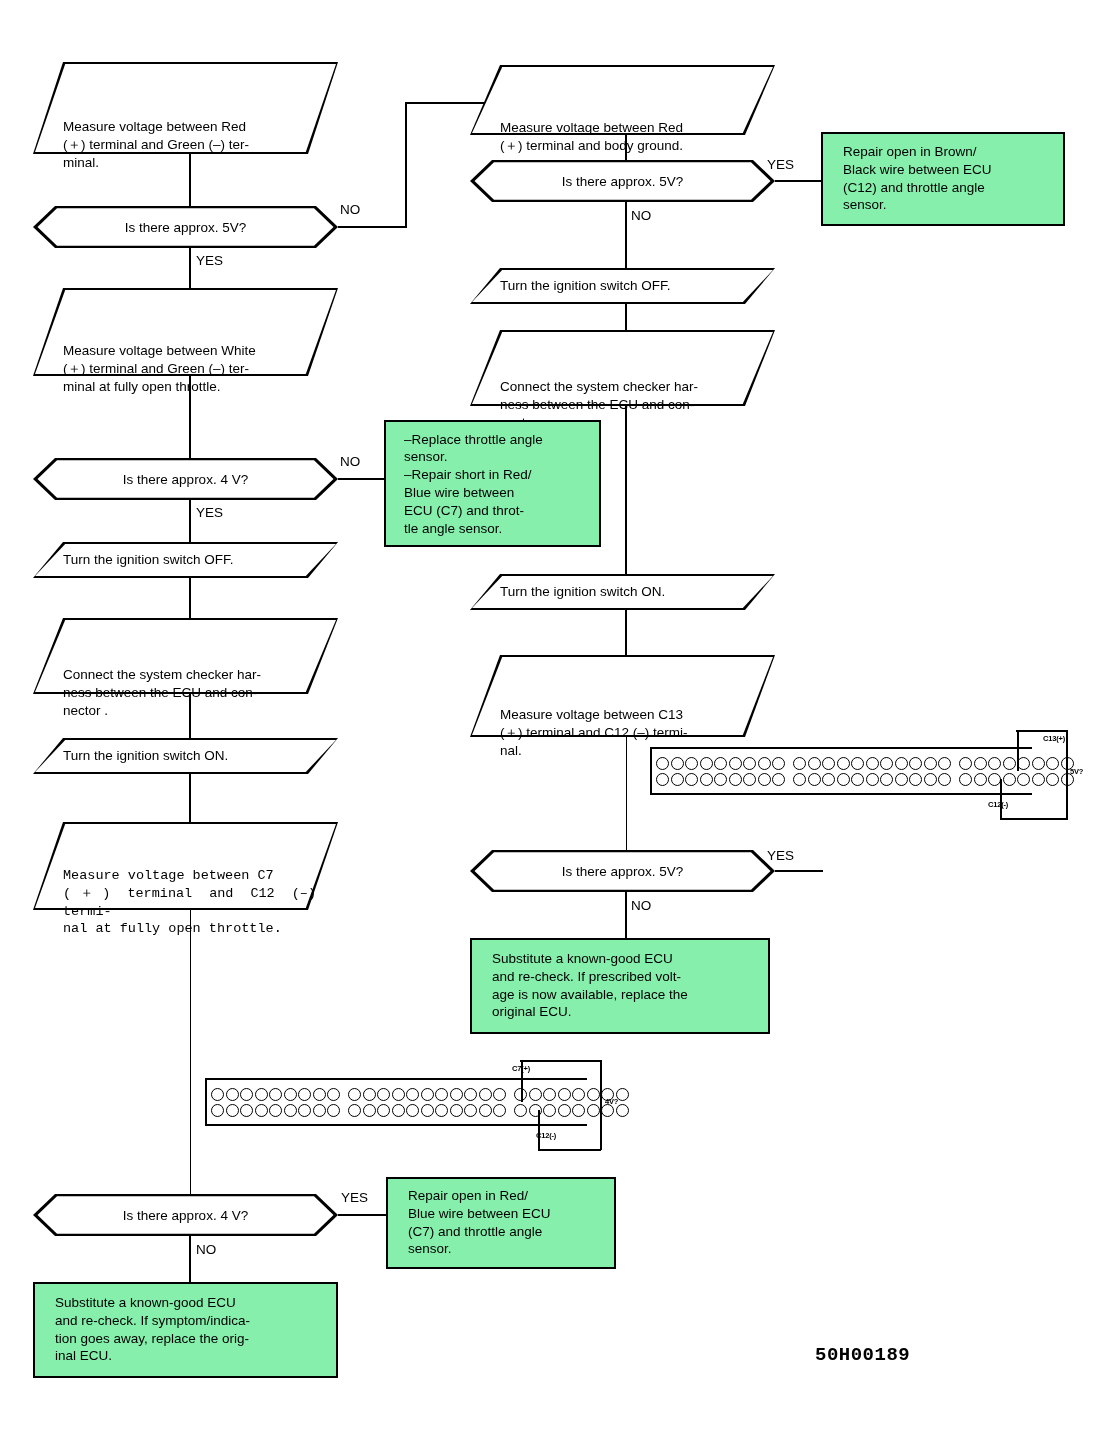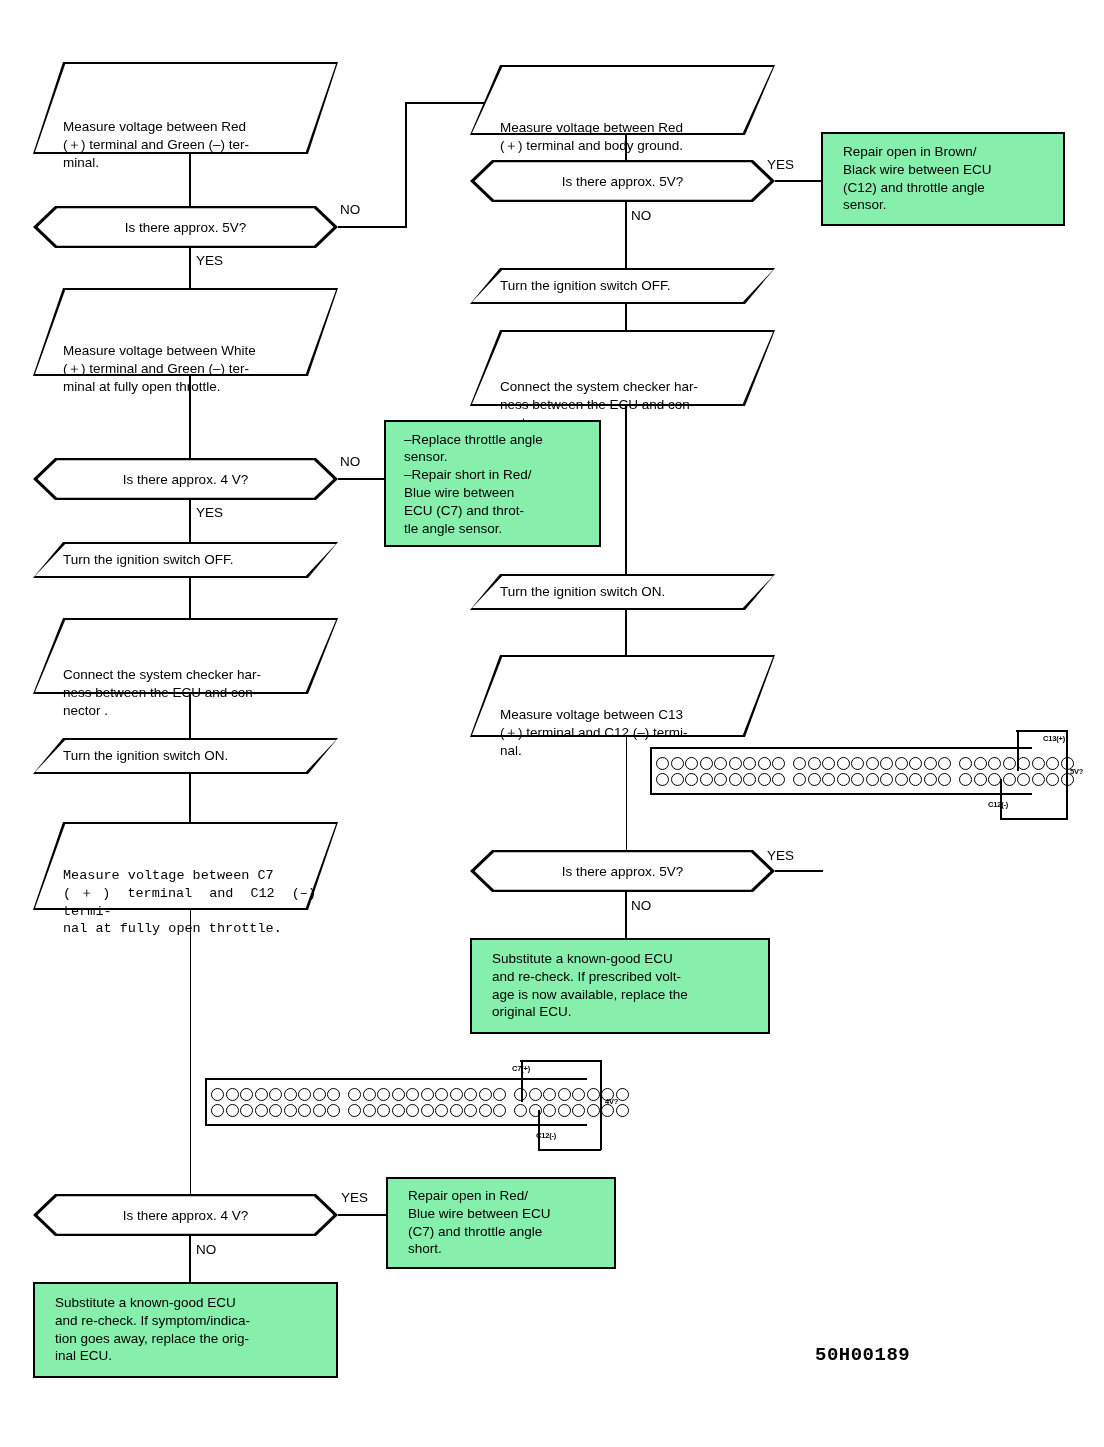--- a/index.html
+++ b/index.html
@@ -354,21 +354,21 @@
     <div class="txt">Substitute  a  known-good  ECU
 and re-check. If symptom/indica-
 tion goes away, replace the orig-
 inal ECU.</div>
   </div>
 
   <div class="rect just" style="left:386px; top:1177px; width:230px; height:92px;">
     <div class="txt">Repair  open  in  Red/
 Blue wire between ECU
 (C7)  and  throttle  angle
-short.</div>
+sensor.</div>
   </div>
 
   <div class="para just" style="--sk:30px; left:470px; top:65px; width:305px; height:70px;">
     <div class="edge"></div>
     <div class="face"></div>
     <div class="txt">Measure  voltage  between  Red
 (＋) terminal and body ground.</div>
   </div>
 
   <div class="vline" style="left:625px; top:135px; height:25px;"></div>

